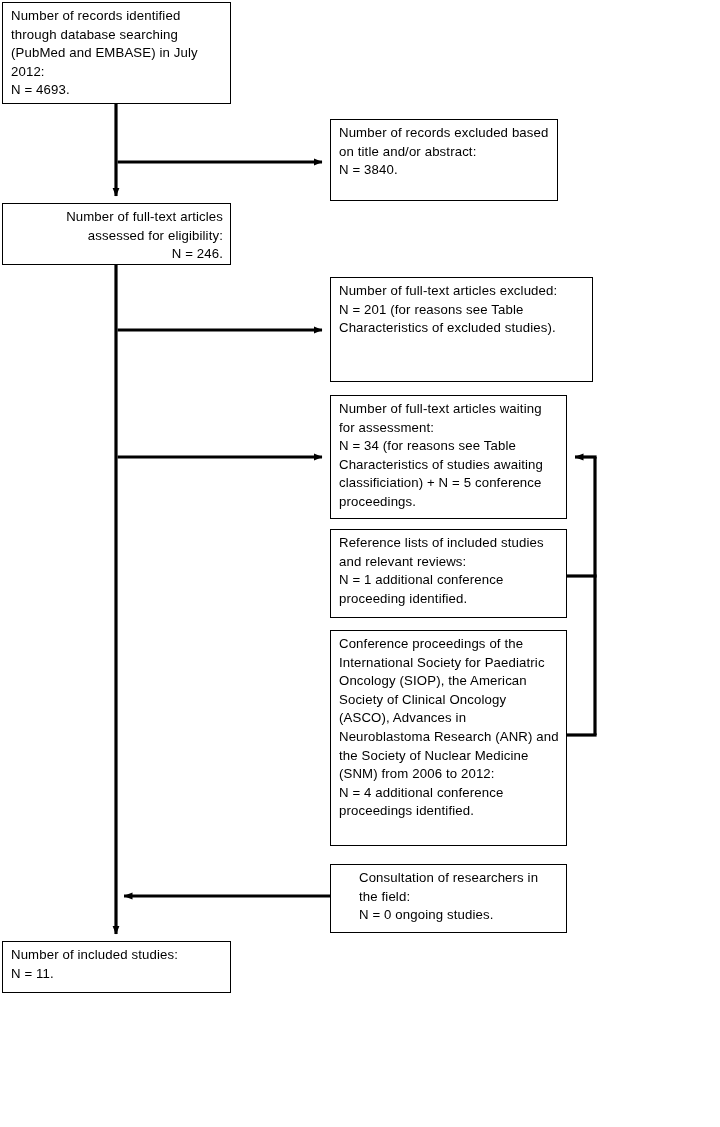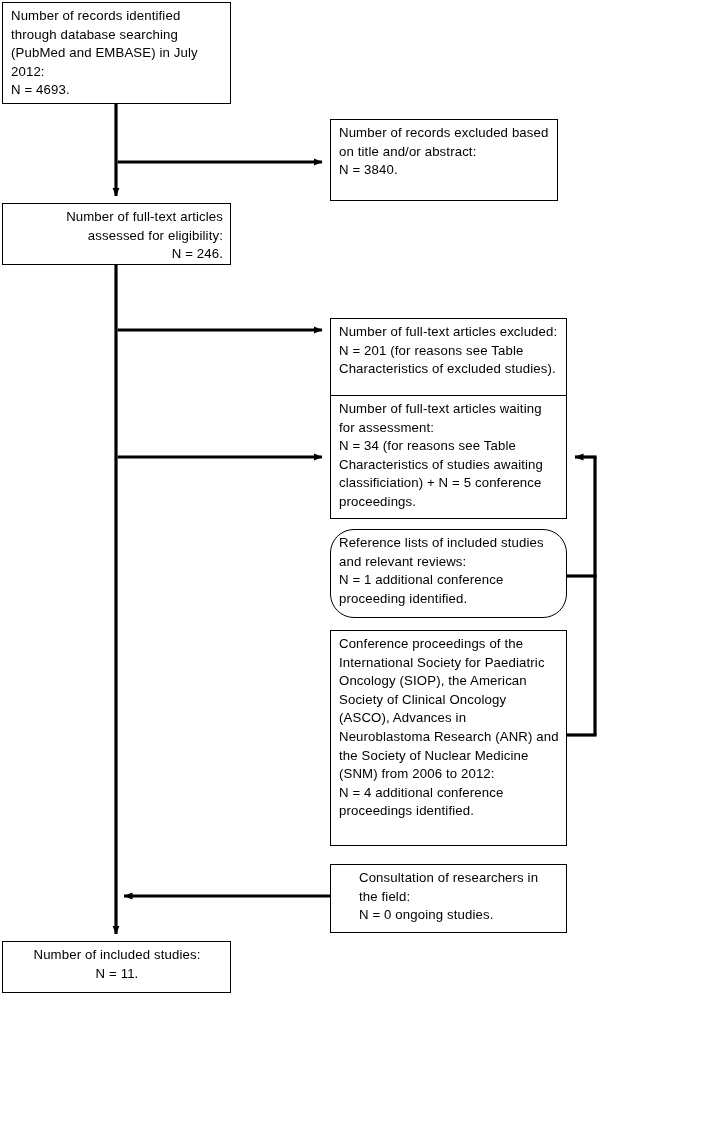--- a/index.html
+++ b/index.html
@@ -33,26 +33,26 @@
     line-height: 18.6px;
     color: #000000;
     padding: 4px 7px 4px 8px;
     white-space: pre-line;
     letter-spacing: 0.01em;
   }
   
   #node-identified    { left: 2px;   top: 2px;   width: 229px; height: 102px; }
   #node-excluded-title{ left: 330px; top: 119px; width: 228px; height: 82px; }
   #node-fulltext      { left: 2px;   top: 203px; width: 229px; height: 62px; text-align: right; }
-  #node-fulltext-excl { left: 330px; top: 277px; width: 237px; height: 105px; margin-top: 41px; }
+  #node-fulltext-excl { left: 330px; top: 277px; width: 263px; height: 105px; }
   #node-waiting       { left: 330px; top: 395px; width: 237px; height: 124px; }
-  #node-reflists      { left: 330px; top: 529px; width: 237px; height: 89px; border-radius: 24px; }
+  #node-reflists      { left: 330px; top: 529px; width: 237px; height: 89px; }
   #node-confproc      { left: 330px; top: 630px; width: 237px; height: 216px; }
   #node-consultation  { left: 330px; top: 864px; width: 237px; height: 69px; padding-left: 28px; }
-  #node-included      { left: 2px;   top: 941px; width: 229px; height: 52px; text-align: center; }
+  #node-included      { left: 2px;   top: 941px; width: 229px; height: 52px; }
 </style>
 </head>
 <body>
 
 <div id="diagram">
 
   <svg class="flow-svg" viewBox="0 0 720 1127" width="720" height="1127" xmlns="http://www.w3.org/2000/svg">
     <defs>
       <marker id="arrow-right" markerWidth="9" markerHeight="9" refX="8.5" refY="3.6" orient="auto" markerUnits="userSpaceOnUse">
         <path d="M0,0 L9,3.6 L0,7.2 z" fill="#000000"></path>

